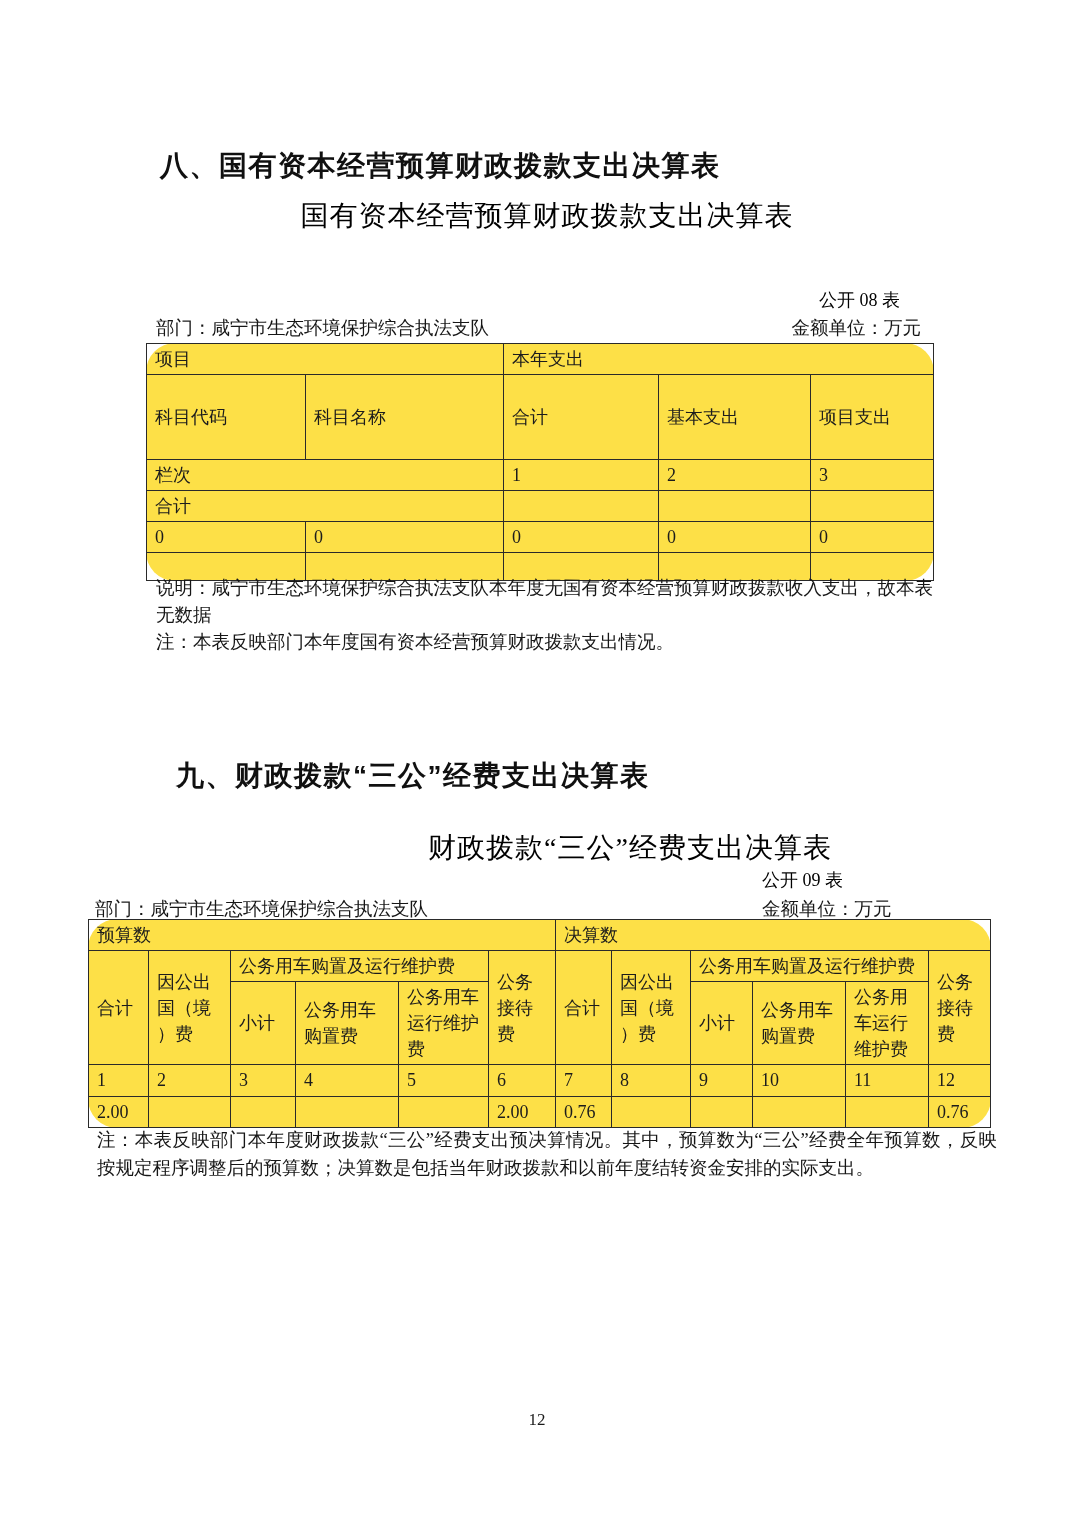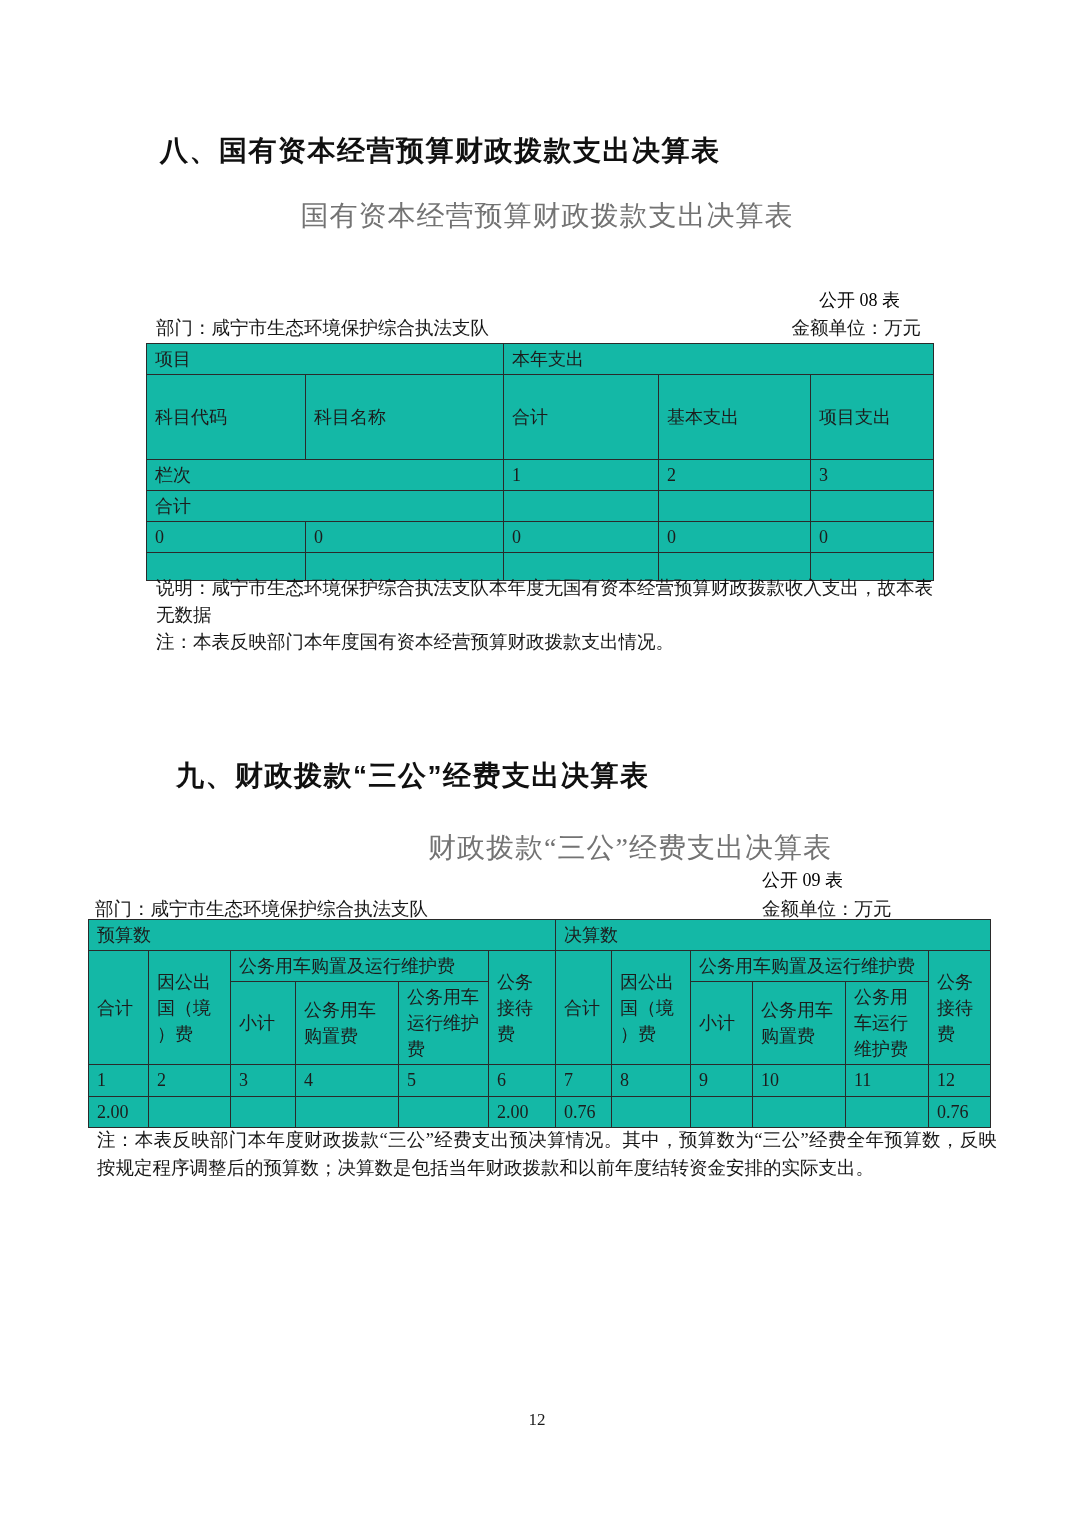--- a/index.html
+++ b/index.html
@@ -11,27 +11,27 @@
     overflow:hidden;
   }
   .heading {
     position:absolute;
     font-family:"Liberation Sans","DejaVu Sans",sans-serif;
     font-weight:700; font-size:28px; letter-spacing:1.5px; color:#101010;
     white-space:nowrap;
   }
   .subtitle {
     position:absolute; left:0; width:100%; text-align:center;
-    font-size:28px; letter-spacing:1px; color:#737373; white-space:nowrap;
+    font-size:28px; letter-spacing:1px; color:#000000; white-space:nowrap;
   }
   .sheet-label { position:absolute; font-size:18px; color:#000000; white-space:nowrap; }
   .meta { position:absolute; font-size:18.5px; color:#161616; white-space:nowrap; }
   .right-box { text-align:right; }
 
-  table { position:absolute; border-collapse:collapse; table-layout:fixed; background:#14b8a6; }
+  table { position:absolute; border-collapse:collapse; table-layout:fixed; background:#fde047;border-radius:29px; }
   td {
     border:1.5px solid #2a2a2a; font-size:18px; color:#1c1c1c;
     padding:2px 8px; vertical-align:middle; text-align:left; overflow:hidden;
     line-height:1.45;
   }
   
   .r1 { height:29px; } .r2 { height:85px; } .r3 { height:28px;padding-left:8px; }
   .r4 { height:28px; } .r5 { height:30px; } .r6 { height:28px; }
   
   .s1 { height:30px; } .s2 { height:30px; } .s3 { height:80px; }
@@ -44,21 +44,21 @@
   .pagenum {
     position:absolute; left:0; width:100%; text-align:center;
     font-size:17px; color:#1a1a1a;
   }
 </style>
 </head>
 <body>
 
 <div class="page">
 
-  <div class="heading" style="left:160px; top:132px;">八、国有资本经营预算财政拨款支出决算表</div>
+  <div class="heading" style="left:160px; top:147px;">八、国有资本经营预算财政拨款支出决算表</div>
 
   <div class="subtitle" style="top:197px; padding-left:20px;">国有资本经营预算财政拨款支出决算表</div>
 
   <div class="sheet-label right-box" style="left:0; top:288px; width:900px;">公开 08 表</div>
 
   <div class="meta" style="left:156px; top:315px;">部门：咸宁市生态环境保护综合执法支队</div>
   <div class="meta right-box" style="left:0; top:315px; width:921px;">金额单位：万元</div>
 
   <table id="table1" style="left:146px; top:343px; width:787px;">
     <colgroup>

